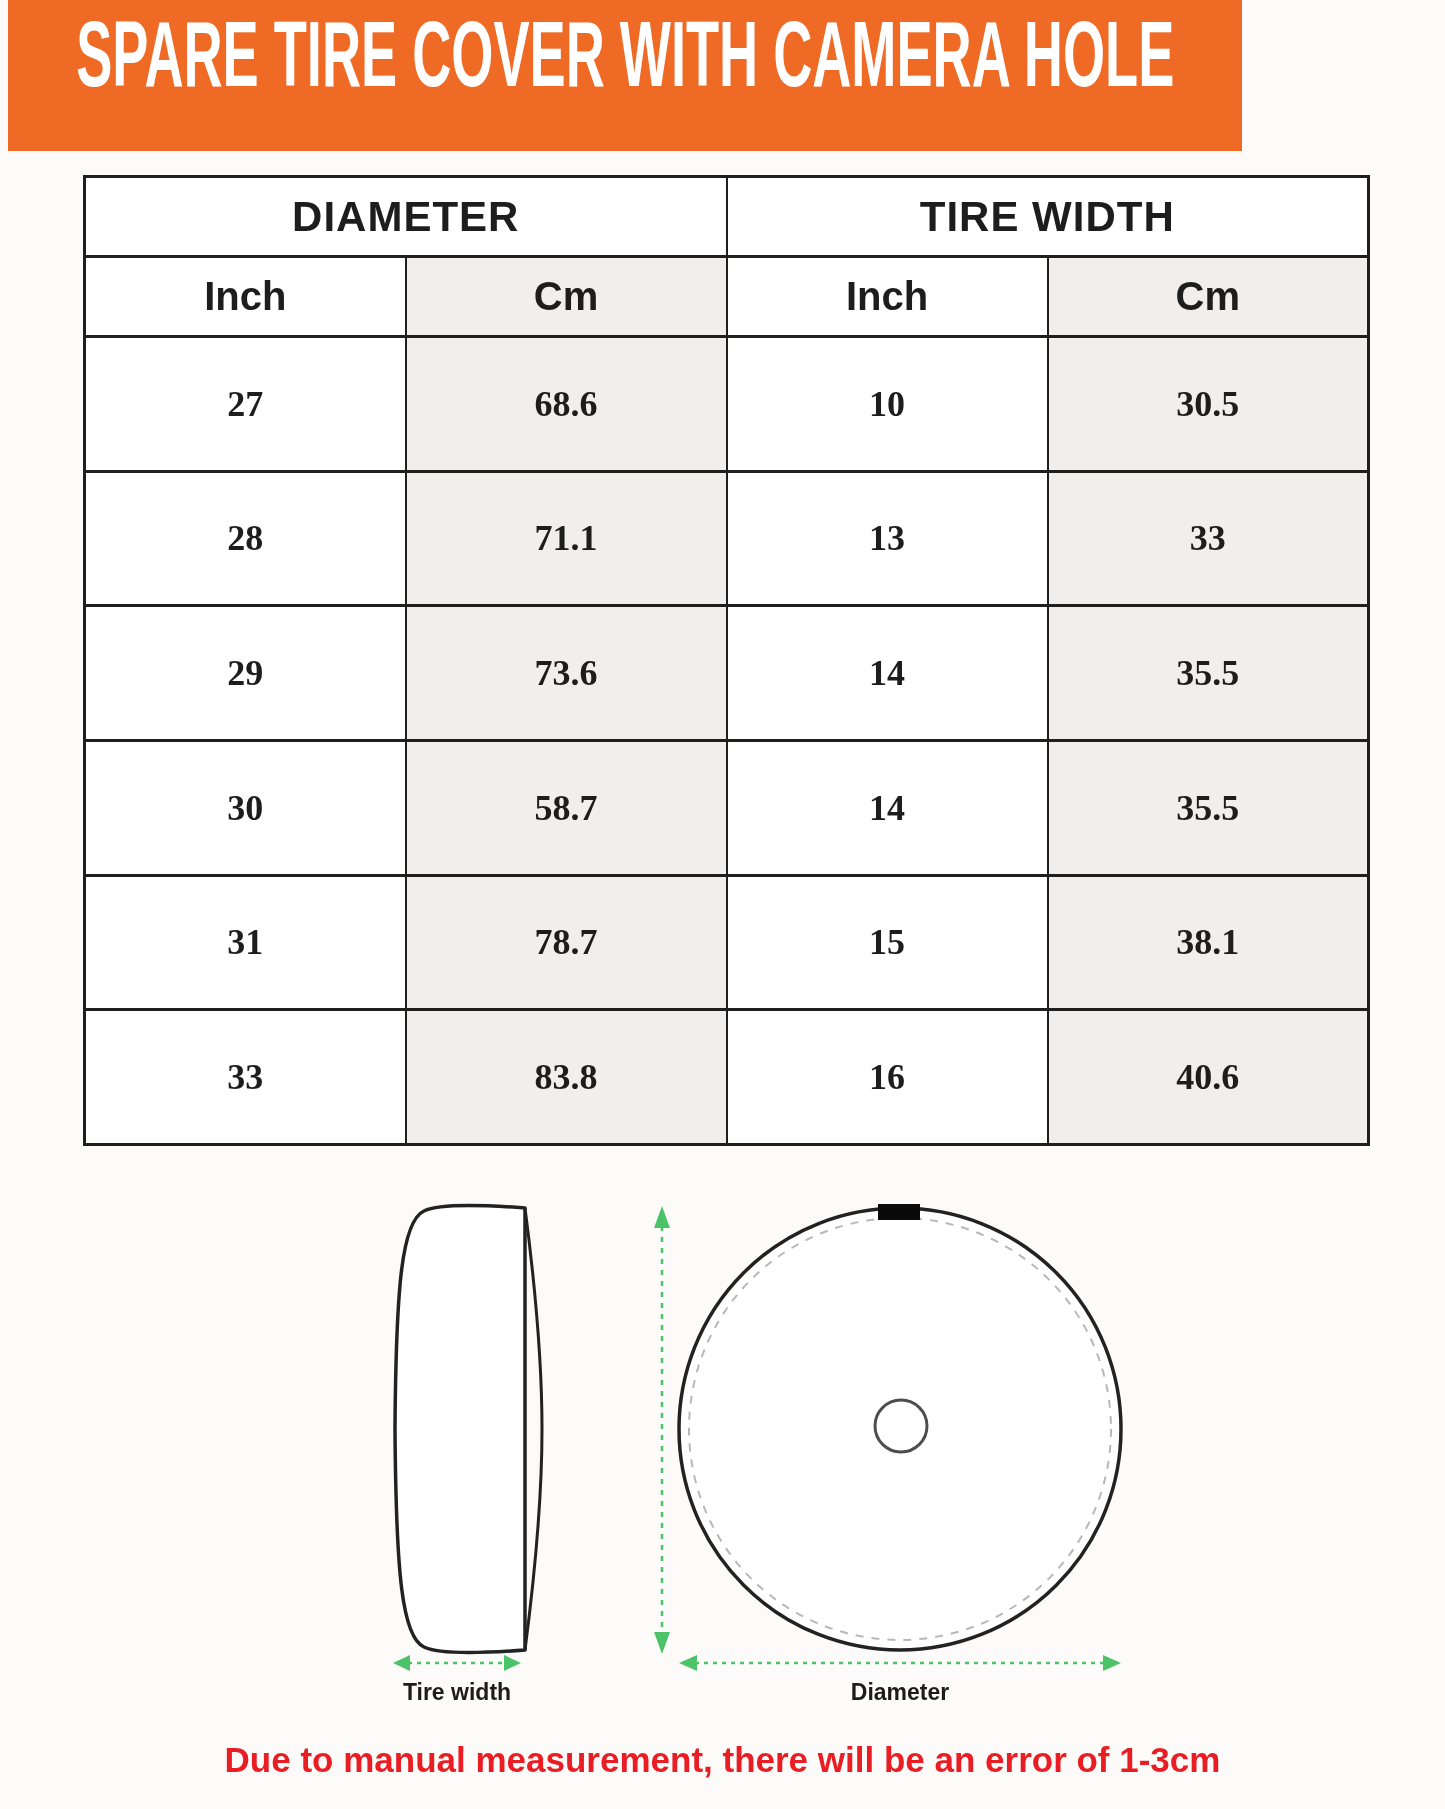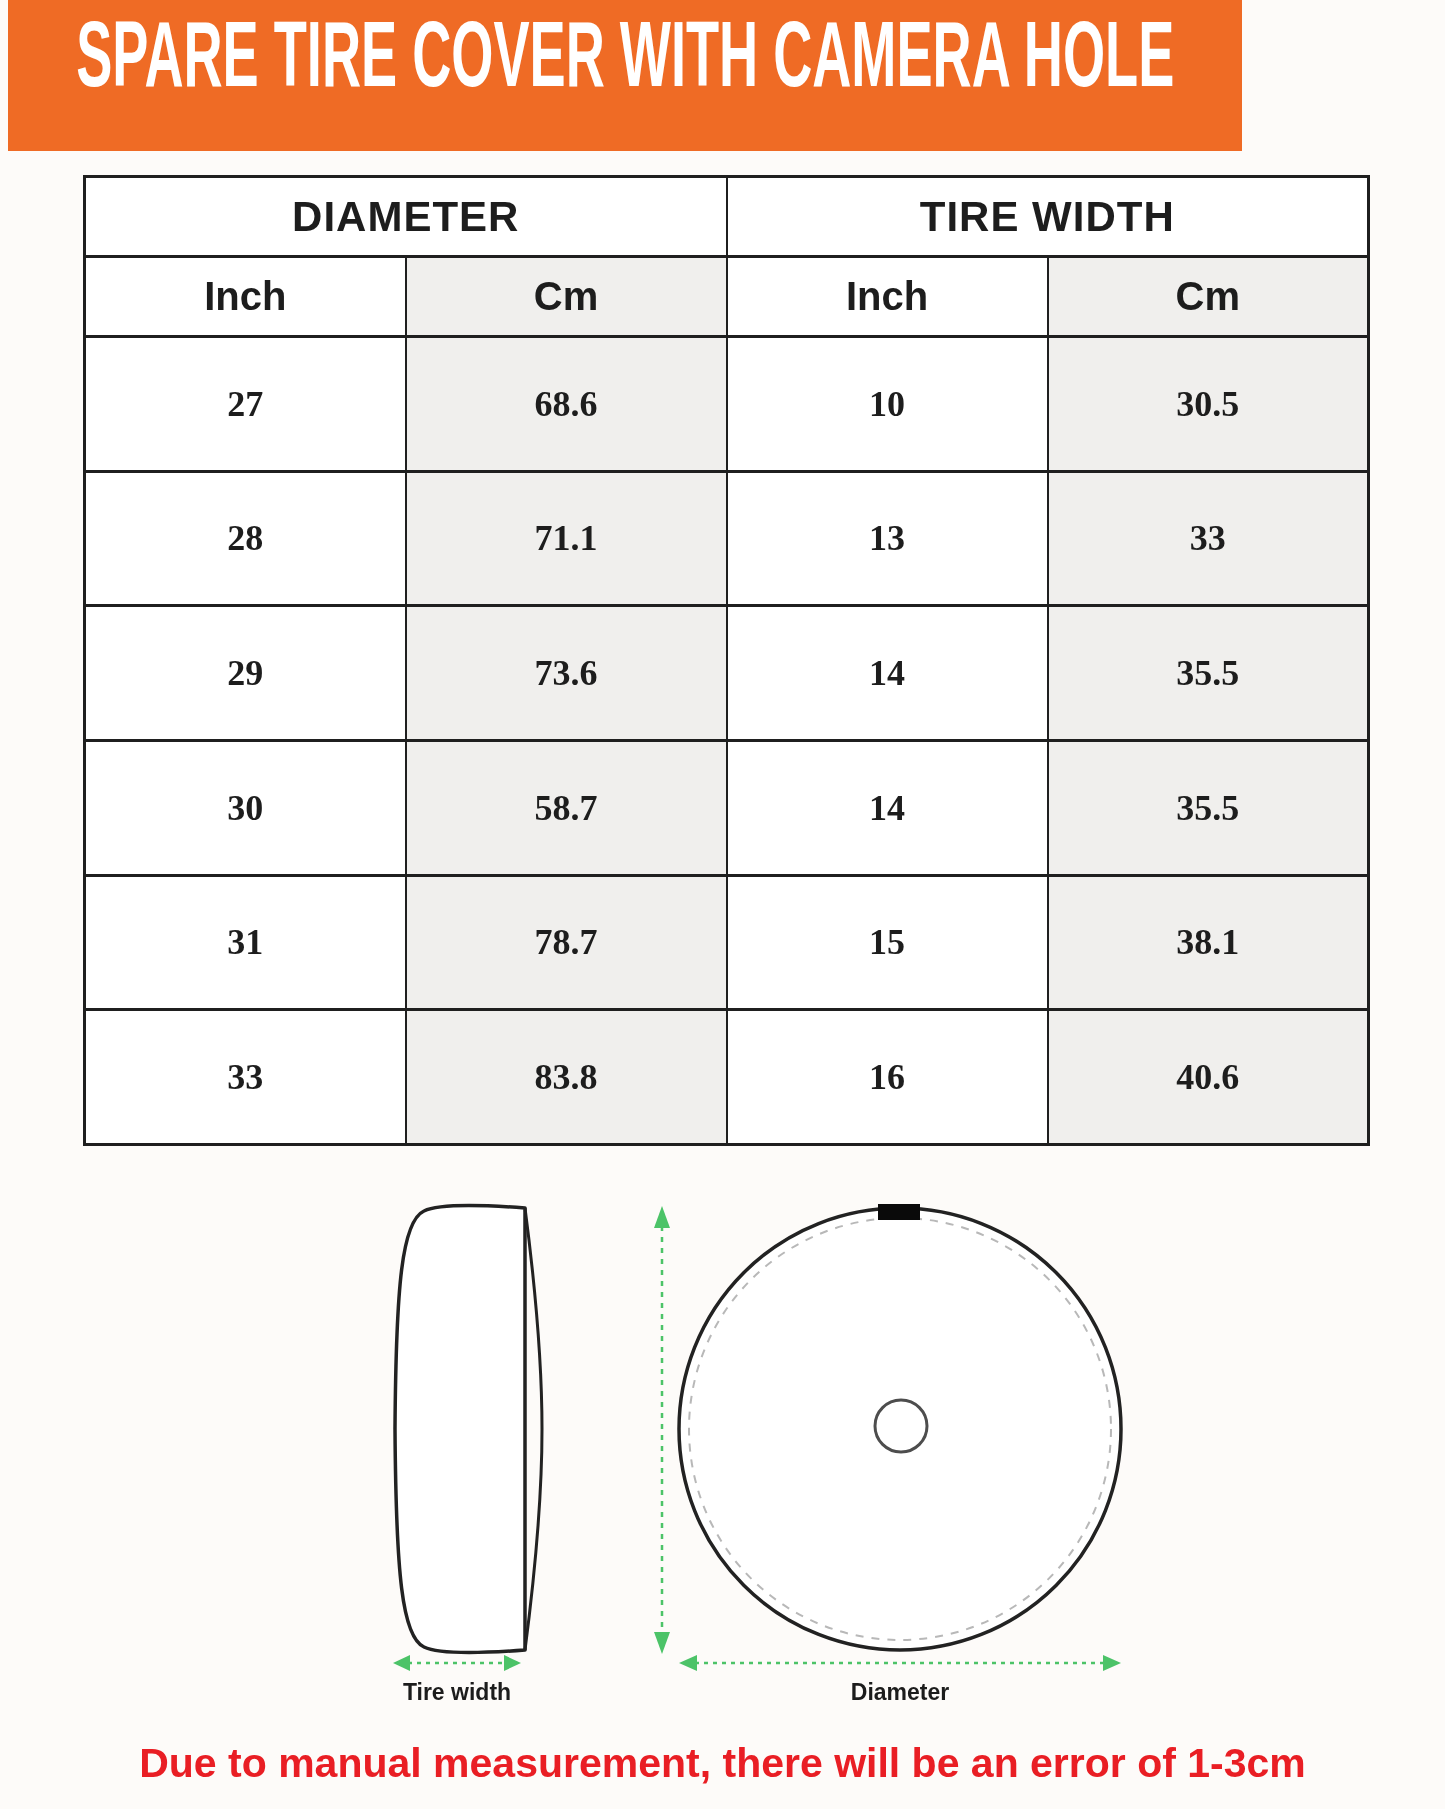--- a/index.html
+++ b/index.html
@@ -58,21 +58,21 @@
   }
   .diagram svg{display:block;}
   .diagram text{
     font-family:"Liberation Sans", sans-serif;
     font-weight:bold;font-size:23px;fill:#1c1c1c;
   }
   
   .disclaimer{
     position:absolute;left:0;top:1740px;width:1445px;
     text-align:center;
-    font-size:41px;font-weight:bold;color:#E91E24;
+    font-size:35px;font-weight:bold;color:#E91E24;
     line-height:1.15;
   }
 </style>
 </head>
 <body>
 
 <div class="banner" id="banner" style="background: rgb(239, 107, 37);">
   <h1>SPARE TIRE COVER WITH CAMERA HOLE</h1>
 </div>
 

